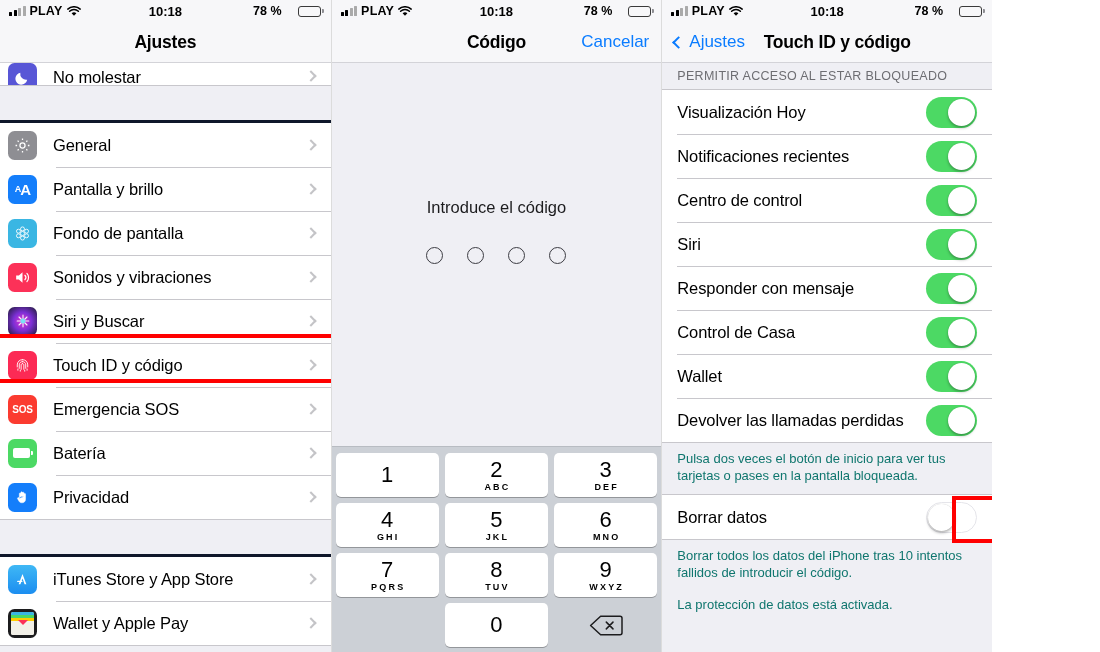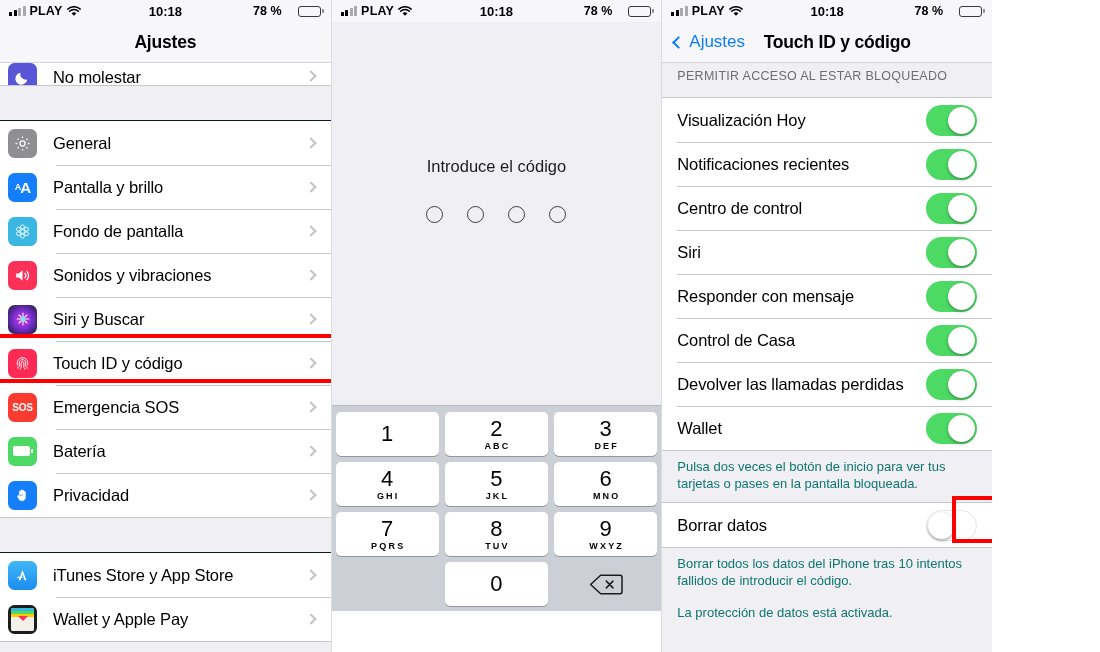--- a/index.html
+++ b/index.html
@@ -64,21 +64,21 @@
   }
   .chev-left {
     width: 9px; height: 9px; border-left: 2.6px solid #0a7cff;
     border-bottom: 2.6px solid #0a7cff; transform: rotate(45deg);
     display: inline-block; margin-right: 2px;
   }
   .nav-title.left-offset { text-align: center; padding-left: 20px; }
 
   
   .list-scroll { background: #efeff4; height: calc(652px - 63px); position: relative; }
-  .group { background: #fff; border-top: 1px solid #0f172a; border-bottom: 1px solid #c8c7cc; }
+  .group { background: #fff; border-top: 3px solid #0f172a; border-bottom: 1px solid #c8c7cc; }
   .gap { height: 34px; background: #efeff4; }
   .gap.small { height: 22px; }
   .row {
     display: flex; align-items: center; height: 44px;
     padding-left: 8px; background: #fff; position: relative;
   }
   .row + .row::before {
     content: ""; position: absolute; left: 56px; right: 0; top: 0;
     height: 1px; background: #c8c7cc;
   }
@@ -125,21 +125,21 @@
   .key .num.only { margin-top: 0; }
   .key .letters { font-size: 9px; letter-spacing: 2.2px; color: #000; font-weight: bold; margin-top: 2px; padding-left: 2px; }
   .key.blank { background: transparent; box-shadow: none; }
   .key.del { background: transparent; box-shadow: none; }
   .del-icon { display: flex; align-items: center; justify-content: center; }
 
   
   .tid-body { height: calc(652px - 63px); background: #efeff4; overflow: hidden; position: relative; }
   .section-hdr {
     font-size: 12.5px; color: #6d6d72; letter-spacing: .3px;
-    padding: 6px 15px 14px; text-transform: uppercase;
+    padding: 6px 15px 6px; text-transform: uppercase;
   }
   .toggle-row {
     display: flex; align-items: center; height: 44px;
     background: #fff; padding: 0 15px; position: relative; justify-content: space-between;
   }
   .toggle-row + .toggle-row::before {
     content: ""; position: absolute; left: 15px; right: 0; top: 0;
     height: 1px; background: #c8c7cc;
   }
   .tr-label { font-size: 16.5px; color: #000; letter-spacing: -.1px; flex: 1; }
@@ -388,20 +388,24 @@
       <div class="sb-time">10:18</div>
       <div class="sb-right">
         <span>78 %</span>
         <span class="batt-wrap">
           <span class="batt"><span class="batt-fill"></span></span>
             <span class="batt-cap"></span>
         </span>
       </div>
     </div>
 
+    <div class="navbar">
+      <div class="nav-title">Código</div>
+      <div class="nav-right">Cancelar</div>
+    </div>
 
     <div class="pass-body">
       <div class="pass-prompt">Introduce el código</div>
       <div class="dots">
         <span class="dot"></span>
         <span class="dot"></span>
         <span class="dot"></span>
         <span class="dot"></span>
       </div>
 
@@ -537,27 +541,27 @@
               <span class="knob"></span>
             </span>
         </div>
         <div class="toggle-row">
           <span class="tr-label">Control de Casa</span>
           <span class="switch on">
               <span class="knob"></span>
             </span>
         </div>
         <div class="toggle-row">
+          <span class="tr-label">Wallet</span>
+          <span class="switch on">
+              <span class="knob"></span>
+            </span>
+        </div>
+        <div class="toggle-row">
           <span class="tr-label">Devolver las llamadas perdidas</span>
-          <span class="switch on">
-              <span class="knob"></span>
-            </span>
-        </div>
-        <div class="toggle-row">
-          <span class="tr-label">Wallet</span>
           <span class="switch on">
               <span class="knob"></span>
             </span>
         </div>
       </div>
 
       <div class="footnote">
         <p>Pulsa dos veces el botón de inicio para ver tus tarjetas o pases en la pantalla bloqueada.</p>
       </div>
 

